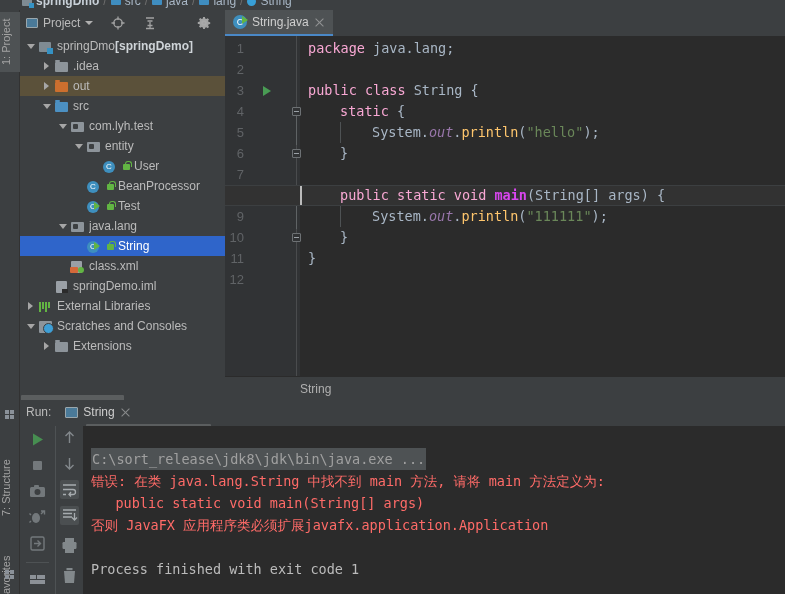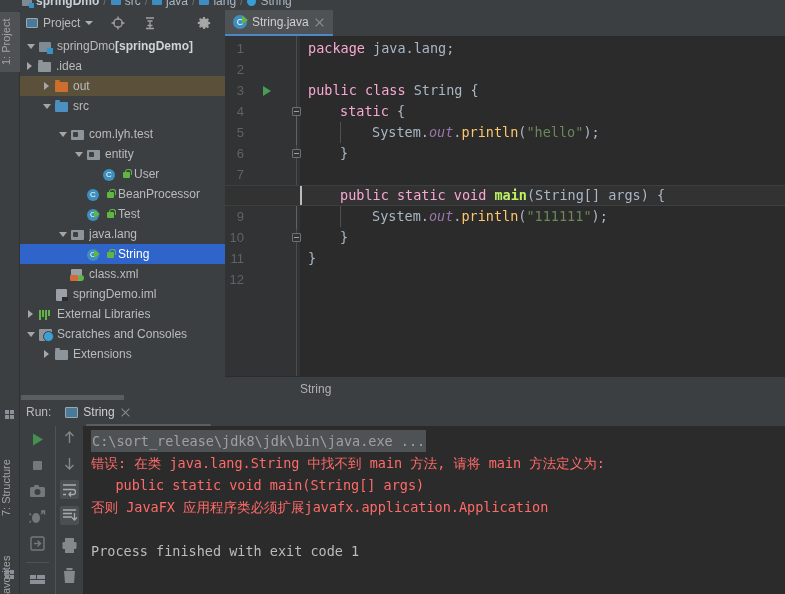--- a/index.html
+++ b/index.html
@@ -138,21 +138,21 @@
   #gutter-edge { position:absolute; left:71px; top:0; width:1px; height:340px; background:#4a4c4e; }
   #code-text { position:absolute; left:75px; top:0; width:485px; height:340px; }
   .cline { position:absolute; left:0; width:485px; height:21px; white-space:pre;
            font-family:"DejaVu Sans Mono", monospace; font-size:13.5px; line-height:21px; color:#a9b7c6; }
   .hl-line { position:absolute; left:-75px; width:560px; height:21px; background:#323232; border-top:1px solid #3c3f41; border-bottom:1px solid #3c3f41; }
   .kw { color:#f9a8d4; }
   .str { color:#6a8759; }
   .stat { color:#9876aa; font-style:italic; }
   .mname { color:#ffc66d; }
   .cname { color:#a9b7c6; }
-  .mdecl { color:#bef264; font-weight:bold; }
+  .mdecl { color:#d946ef; font-weight:bold; }
   .caret { position:absolute; left:75px; width:2px; height:19px; background:#bbbbbb; }
   .inner-fold-line { position:absolute; width:1px; background:#4e5254; }
 
   #editor-breadcrumb {
     position:absolute; left:0; top:366px; width:560px; height:24px;
     background:#3c3f41; display:flex; align-items:center; padding-left:75px;
     font-size:12px; color:#b0b0b0; border-top:1px solid #2b2b2b;
   }
 
   
@@ -166,21 +166,21 @@
   #run-hscroll-thumb { position:absolute; left:31px; top:0px; width:125px; height:5px; background:#5b5e5f; border-radius:1px; }
 
   #run-left-tools { position:absolute; left:0px; top:26px; width:35px; height:168px; background:#3c3f41; }
   #run-right-tools { position:absolute; left:35px; top:26px; width:28px; height:168px; background:#3c3f41; border-left:1px solid #4e5254; }
   .rbtn { position:absolute; left:8px; width:19px; height:19px; opacity:.85; }
   .rbtn.active { background:#4e5254; border-radius:2px; }
   .rt-sep { position:absolute; left:6px; width:23px; height:1px; background:#4e5254; }
 
   #console {
     position:absolute; left:63px; top:26px; width:702px; height:168px;
-    background:#2b2b2b; padding:4px 0 0 8px; overflow:hidden;
+    background:#2b2b2b; padding:22px 0 0 8px; overflow:hidden;
   }
   .cl { white-space:pre; font-family:"DejaVu Sans Mono", monospace; font-size:13.5px; line-height:22px; }
   .c-cmd { color:#a0a0a0; background:#4e5254; display:inline-block; padding:0 1px; }
   .c-err { color:#ff6b68; }
   .c-out { color:#bbbbbb; }
 </style>
 </head>
 <body>
 
 <div id="breadcrumb-strip">
@@ -265,42 +265,42 @@
 
   <div id="tree-wrap">
       <div class="trow" style="padding-left: 4px;">
         <span class="tw open"></span>
         <span class="ticon">
           <span class="f-mod"></span>
         </span>
         <span class="tlabel">springDmo </span>
         <span style="font-weight: bold; color: rgb(207, 212, 216);">[springDemo]</span>
       </div>
-      <div class="trow" style="padding-left: 3px;">
+      <div class="trow" style="padding-left: 20px;">
         <span class="tw closed"></span>
         <span class="ticon">
           <span class="f-gray"></span>
         </span>
         <span class="tlabel">.idea</span>
       </div>
       <div class="trow sel-olive" style="padding-left: 20px;">
         <span class="tw closed"></span>
         <span class="ticon">
           <span class="f-orange"></span>
         </span>
         <span class="tlabel">out</span>
       </div>
       <div class="trow" style="padding-left: 20px;">
         <span class="tw open"></span>
         <span class="ticon">
           <span class="f-blue"></span>
         </span>
         <span class="tlabel">src</span>
       </div>
-      <div class="trow" style="padding-left: 36px; margin-top: 8px;">
+      <div class="trow" style="padding-left: 36px;">
         <span class="tw open"></span>
         <span class="ticon">
           <span class="f-pkg"></span>
         </span>
         <span class="tlabel">com.lyh.test</span>
       </div>
       <div class="trow" style="padding-left: 52px;">
         <span class="tw open"></span>
         <span class="ticon">
           <span class="f-pkg"></span>

